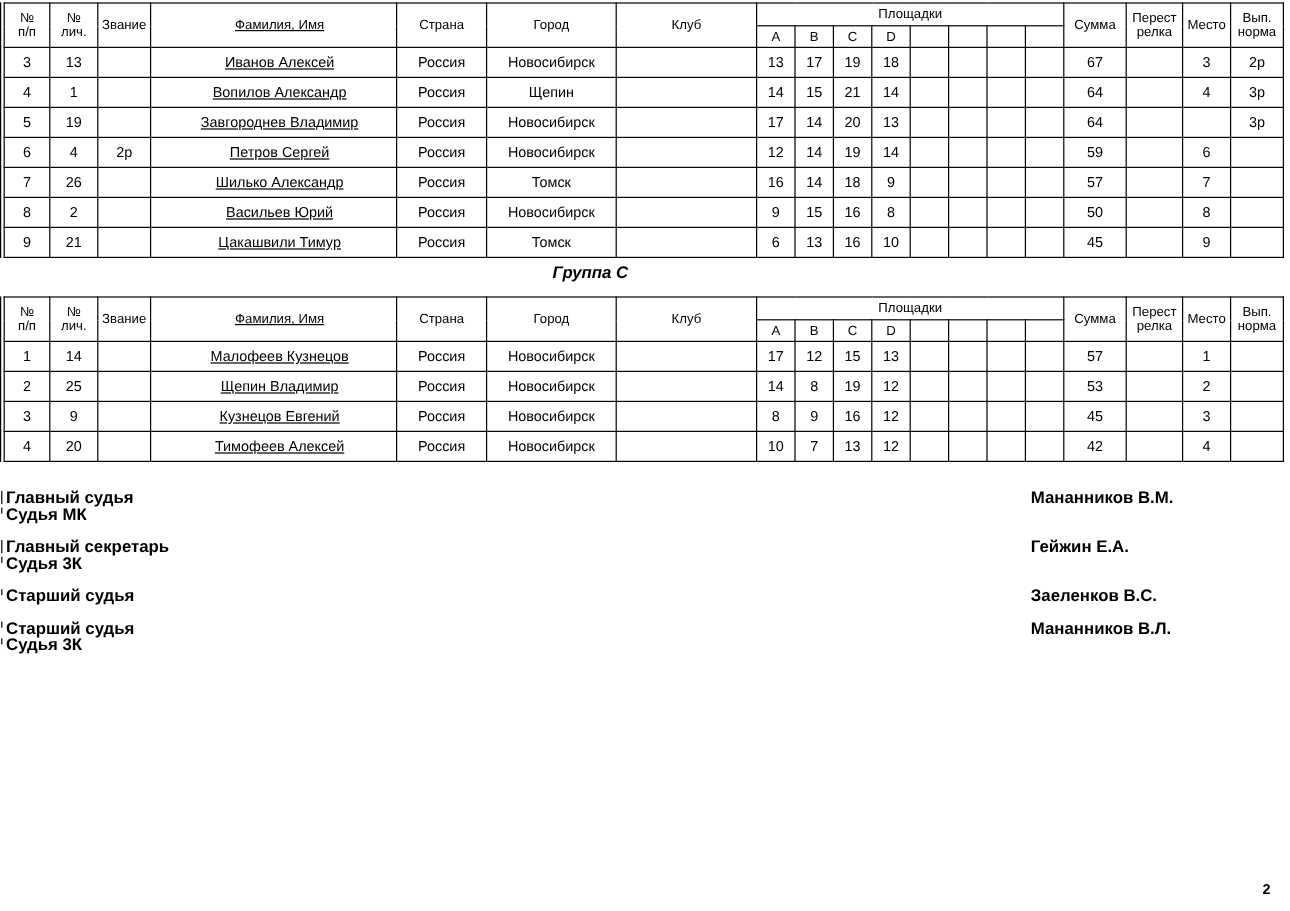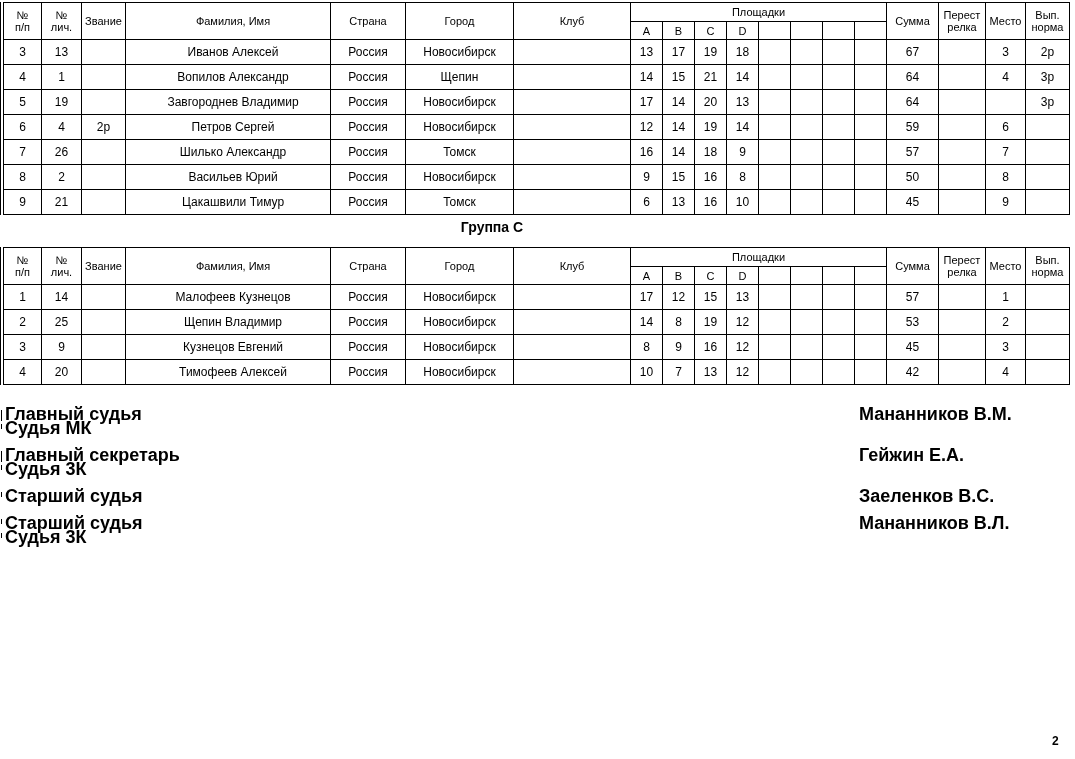--- a/index.html
+++ b/index.html
@@ -37,36 +37,38 @@
     height:18px;
   }
   table.results thead tr.subhead th{height:17px;}
   table.results tbody td{
     font-size:12px;
     height:24px;
   }
   .cell-left{
     text-align:left;
     padding-left:10px !important;
+    text-decoration:underline;
   }
   .group-title{
     position:absolute;
     top:219px;left:0;width:984px;
     text-align:center;
     font-size:14px;
     font-weight:bold;
+    font-style:italic;
   }
   .officials{
     position:absolute;
     top:407px;left:1px;width:1065px;
   }
   .official{
     position:relative;
     margin-bottom:13px;
-    font-size:18px;
+    font-size:14px;
     font-weight:bold;
     line-height:14px;
   }
   .official .name{
     position:absolute;
     left:858px;top:0;
     white-space:nowrap;
   }
   .clip{
     display:inline-block;

